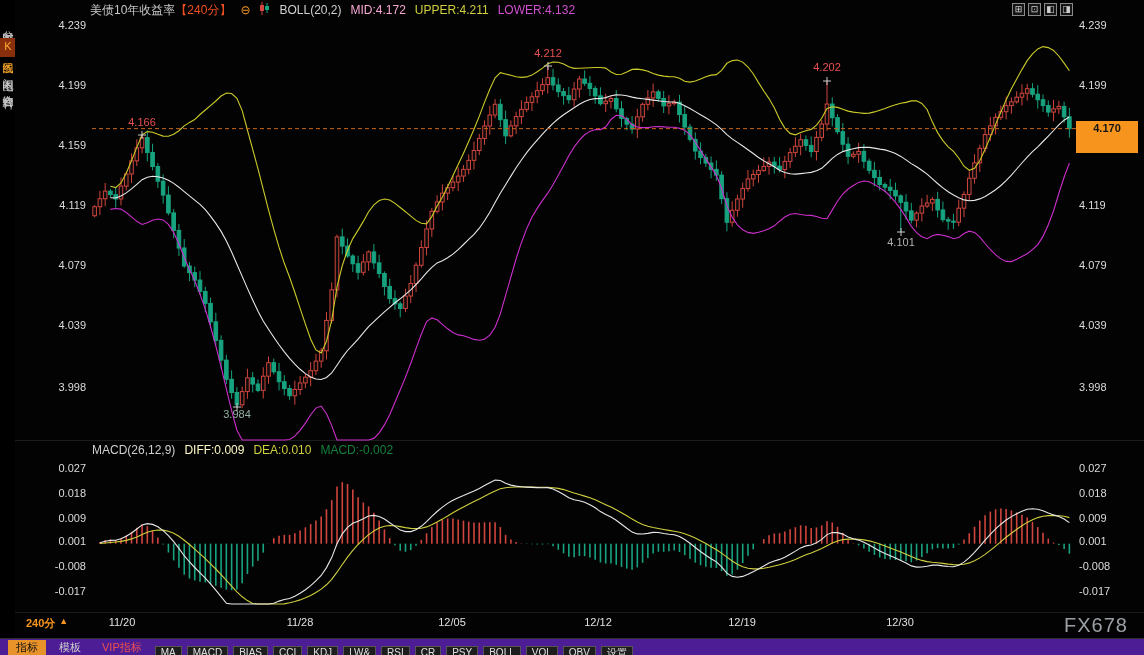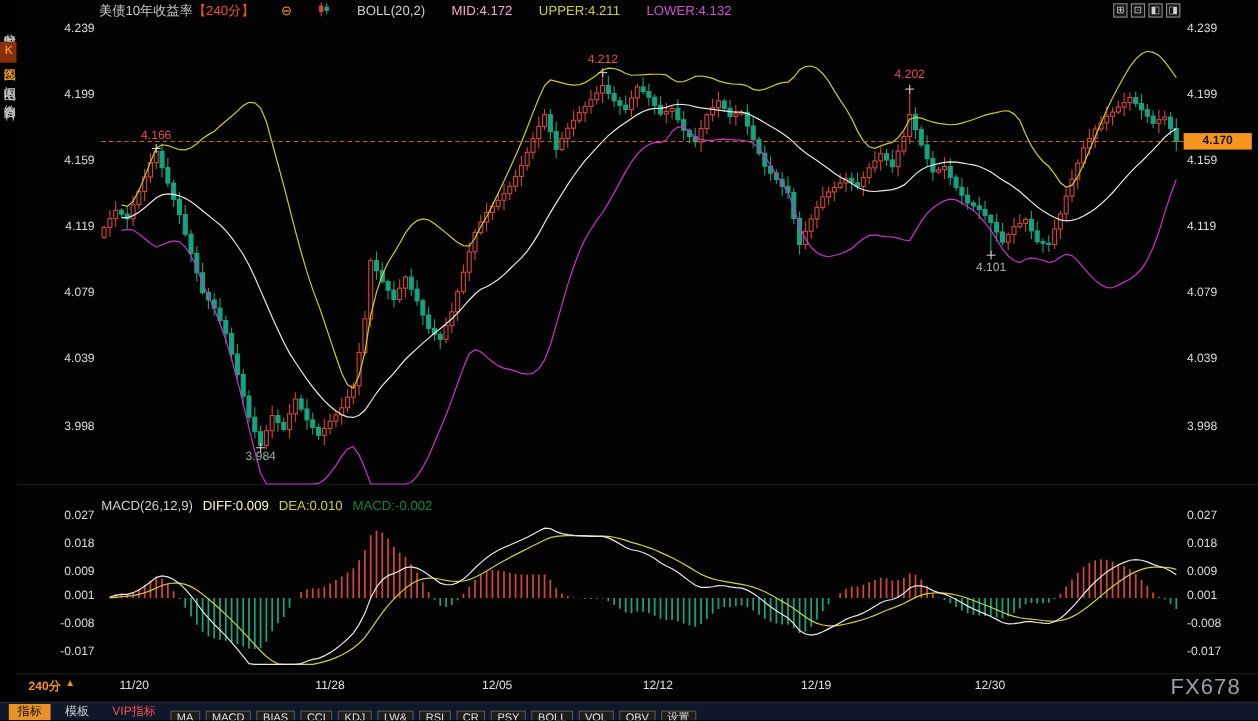--- a/index.html
+++ b/index.html
@@ -1,40 +1,40 @@
 <!DOCTYPE html>
 <html><head>
 <meta charset="utf-8">
 <style>
   html,body{margin:0;padding:0;background:#000;}
   .app{position:relative;width:1144px;height:655px;background:#030303;font-family:"Liberation Sans",sans-serif;overflow:hidden;}
   .sidebar{position:absolute;left:0;top:0;width:15px;height:638px;background:#000;z-index:5;display:flex;flex-direction:column;align-items:center;}
   .sb-item{writing-mode:vertical-lr;text-orientation:upright;color:#c9c9c9;font-size:11px;letter-spacing:1px;margin-top:13px;cursor:pointer;}
   .sb-item:first-child{margin-top:22px;}
   .sb-item.sel{background:#8a2f0c;color:#ffab2e;padding:2px 0;}
-  .header{position:absolute;left:90px;top:3px;height:14px;display:flex;align-items:center;gap:24px;font-size:12px;white-space:nowrap;z-index:4;}
+  .header{position:absolute;left:90px;top:3px;height:14px;display:flex;align-items:center;gap:9px;font-size:12px;white-space:nowrap;z-index:4;}
   .t-title{color:#c8c8c8;}
   .t-period{color:#ef5020;}
   .collapse{color:#f7941d;font-size:12px;cursor:pointer;}
   .boll-name{color:#cfcfcf;}
   .boll-mid{color:#f9a8d4;}
   .boll-upper{color:#cfcf3f;}
   .boll-lower{color:#d050d0;}
   .winicons{position:absolute;left:1012px;top:3px;display:flex;gap:3px;z-index:4;}
   .winicon{width:11px;height:11px;border:1px solid #8a8a8a;color:#cfcfcf;font-size:9px;line-height:10px;text-align:center;background:#151515;cursor:pointer;}
   #chart{position:absolute;left:0;top:0;z-index:1;}
-  .price-tag{position:absolute;left:1076px;width:62px;height:15px;background:#f7941d;color:#161616;font-size:11px;font-weight:bold;text-align:center;line-height:15px;z-index:3;}
-  .macd-header{position:absolute;left:92px;top:453px;display:flex;gap:9px;font-size:12px;z-index:2;white-space:nowrap;}
+  .price-tag{position:absolute;left:1076px;width:62px;height:32px;background:#f7941d;color:#161616;font-size:11px;font-weight:bold;text-align:center;line-height:15px;z-index:3;}
+  .macd-header{position:absolute;left:92px;top:443px;display:flex;gap:9px;font-size:12px;z-index:2;white-space:nowrap;}
   .m-name{color:#cfcfcf;}
   .m-diff{color:#fef9c3;}
   .m-dea{color:#cfcf3f;}
   .m-macd{color:#15803d;}
   .period-footer{position:absolute;left:26px;top:616px;color:#f7941d;font-size:11px;font-weight:bold;display:flex;gap:4px;align-items:flex-start;z-index:3;cursor:pointer;}
   .tri{font-size:9px;}
-  .toolbar{position:absolute;left:0;bottom:0;width:100%;height:17px;background:#0f172a;border-top:1px solid #2e2e2e;display:flex;align-items:center;gap:5px;padding-left:8px;box-sizing:border-box;font-size:11px;z-index:6;}
+  .toolbar{position:absolute;left:0;bottom:0;width:100%;height:17px;background:#4c1d95;border-top:1px solid #2e2e2e;display:flex;align-items:center;gap:5px;padding-left:8px;box-sizing:border-box;font-size:11px;z-index:6;}
   .tab{padding:0 8px;height:15px;line-height:15px;color:#cfcfcf;cursor:pointer;}
   .tab.sel{background:#e8922a;color:#111;}
   .tab.vip{color:#f05050;}
   .tbtn{border:1px solid #555;background:#1d1d1d;color:#e0e0e0;font-size:10px;height:12px;line-height:12px;padding:0 5px;cursor:pointer;margin-top:12px;}
   .watermark{position:absolute;right:16px;bottom:18px;font-size:20px;color:#9aa0a6;letter-spacing:1px;z-index:2;}
   #chart text{font-family:"Liberation Sans",sans-serif;font-size:11px;}
 </style>
 </head>
 <body>
 

